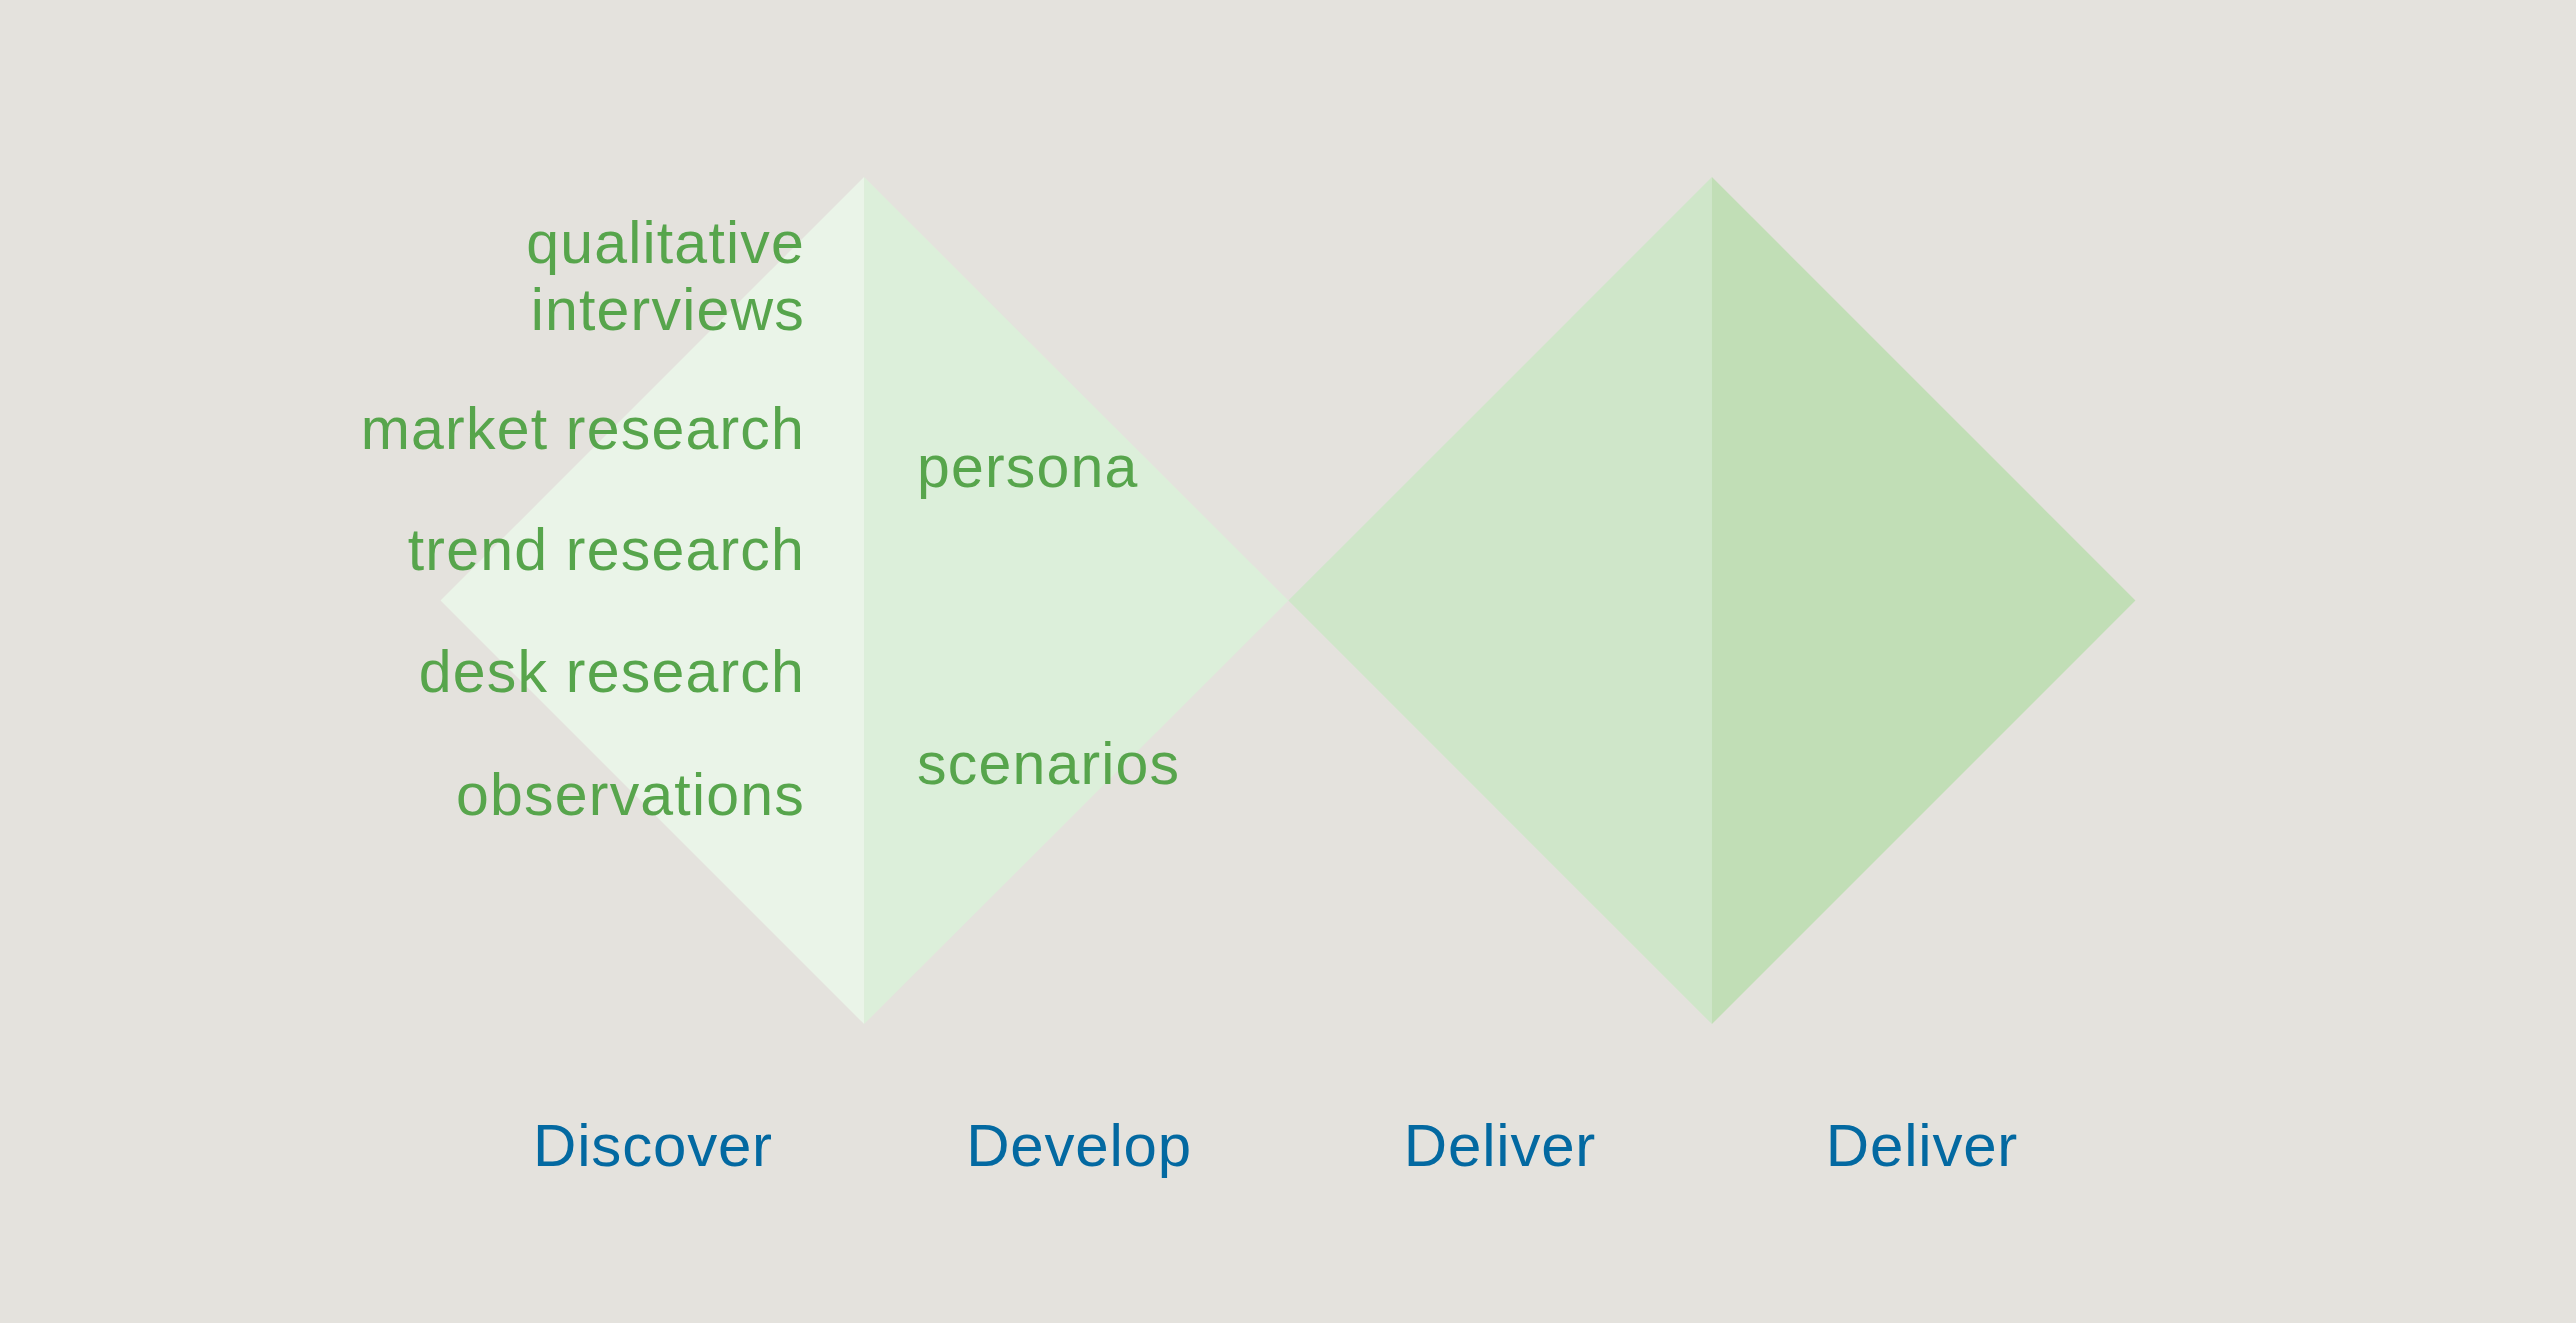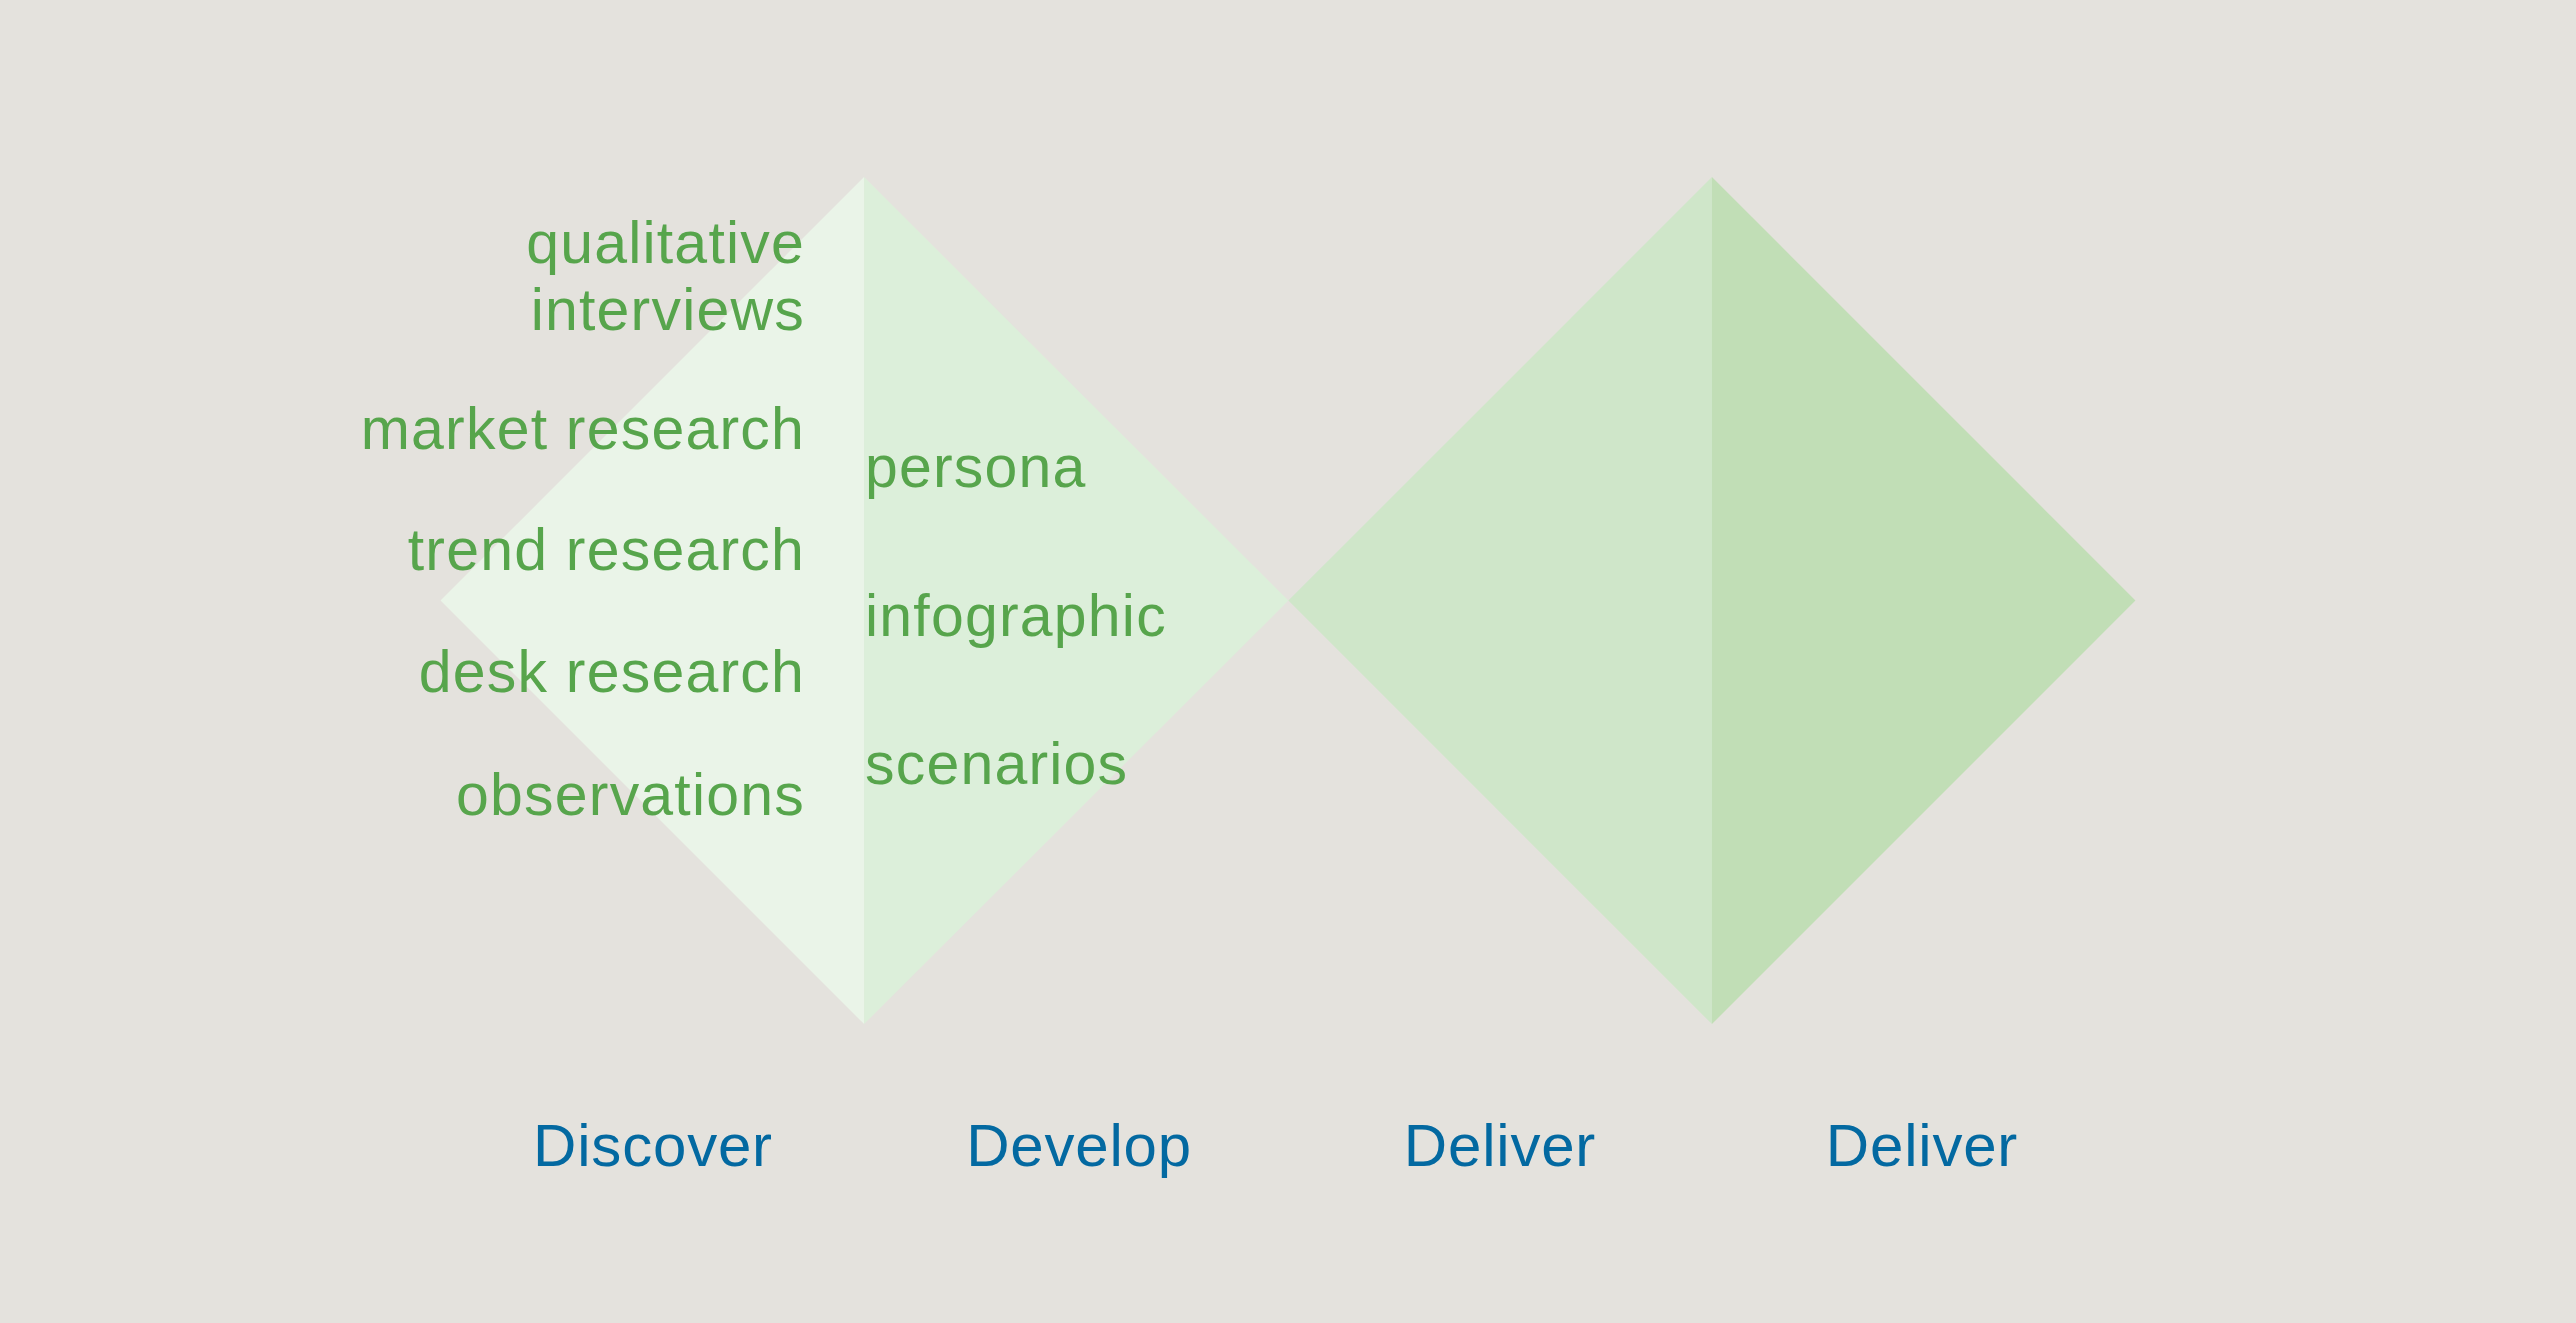--- a/index.html
+++ b/index.html
@@ -15,21 +15,21 @@
   .label {
     position: absolute;
     z-index: 1;
     font-size: 59px;
     line-height: 67px;
     letter-spacing: 1.2px;
     color: #57a54c;
     white-space: pre-line;
   }
   .method  { right: 1771px; text-align: right; transform: translateY(-50%); }
-  .output  { left: 865px;  text-align: right;  transform: translateY(-50%); }
+  .output  { left: 917px;  text-align: right;  transform: translateY(-50%); }
   .center-label { text-align: center; transform: translate(-50%, -50%); }
   .phase {
     position: absolute;
     z-index: 1;
     top: 1145px;
     transform: translate(-50%, -50%);
     font-size: 60px;
     font-weight: 300;
     letter-spacing: 0.8px;
     color: #0369a1;
@@ -49,21 +49,20 @@
   </svg>
 
   <div class="label method" style="top:277px;">qualitative
 interviews</div>
   <div class="label method" style="top:429px;">market research</div>
   <div class="label method" style="top:550px;">trend research</div>
   <div class="label method" style="top:672px;">desk research</div>
   <div class="label method" style="top:795px;">observations</div>
 
   <div class="label output" style="top:467px;">persona</div>
-  <div class="label output" style="top:616px;">infographic</div>
   <div class="label output" style="top:764px;">scenarios</div>
 
 
   <div class="phase" style="left:653px;">Discover</div>
   <div class="phase" style="left:1079px;">Develop</div>
   <div class="phase" style="left:1500px;">Deliver</div>
   <div class="phase" style="left:1922px;">Deliver</div>
 
 </div>
 

